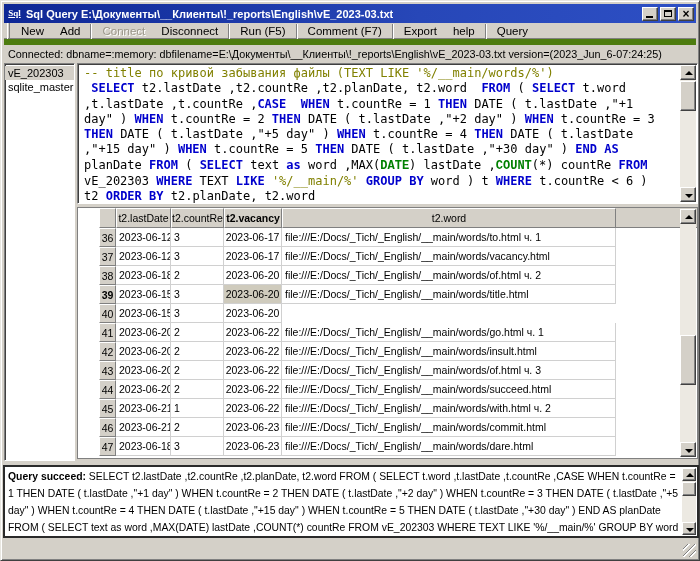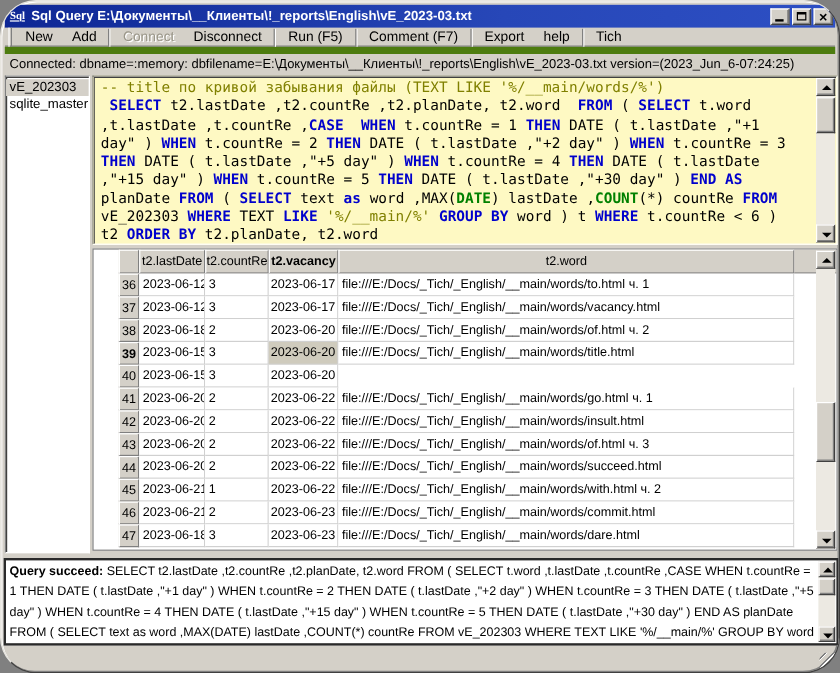--- a/index.html
+++ b/index.html
@@ -1,21 +1,21 @@
 <!DOCTYPE html>
 <html><head>
 <meta charset="utf-8">
 <style>
   html,body{margin:0;padding:0;background:#808080;}
   *{box-sizing:border-box;}
   body{font-family:"Liberation Sans",sans-serif;}
   #win{position:relative;width:700px;height:561px;background:#d4d0c8;
        border-top:1px solid #e8e6e0;border-left:1px solid #e8e6e0;
        border-right:1px solid #404040;border-bottom:1px solid #404040;
-       box-shadow:inset 1px 1px 0 #fff, inset -1px -1px 0 #808080;overflow:hidden;border-radius:30px;}
+       box-shadow:inset 1px 1px 0 #fff, inset -1px -1px 0 #808080;overflow:hidden;}
 
   
   #titlebar{position:absolute;left:3px;right:3px;top:3px;height:19px;
     background:linear-gradient(90deg,#0e2795 0%,#2747b8 60%,#2d4fc4 100%);
     display:flex;align-items:center;padding:0 2px;}
   #titleicon{width:17px;height:13px;margin-right:3px;color:#fff;font-size:9px;font-weight:bold;
     text-decoration:underline;line-height:13px;text-align:center;font-family:"Liberation Serif",serif;}
   #titletext{color:#fff;font-size:11px;font-weight:bold;white-space:nowrap;overflow:hidden;
     font-family:"Liberation Sans",sans-serif;letter-spacing:0;}
   #winbtns{margin-left:auto;display:flex;gap:2px;}
@@ -39,28 +39,28 @@
     padding-left:4px;white-space:nowrap;overflow:hidden;display:flex;align-items:center;}
 
   
   #sidebar{position:absolute;left:3px;top:62px;width:71px;height:398px;background:#fff;
     border-top:1px solid #808080;border-left:1px solid #808080;border-bottom:1px solid #fff;border-right:1px solid #fff;
     box-shadow:inset 1px 1px 0 #404040;overflow:hidden;padding-top:2px;}
   .sb-item{font-size:11px;height:14px;line-height:14px;padding-left:3px;white-space:nowrap;color:#000;}
   .sb-item.selected{background:#d4d0c8;}
 
   
-  #editor{position:absolute;left:76px;top:62px;width:621px;height:141px;background:#fef9c3;
+  #editor{position:absolute;left:76px;top:62px;width:621px;height:141px;background:#ffffff;
     border-top:1px solid #808080;border-left:1px solid #808080;border-bottom:1px solid #fff;border-right:1px solid #fff;
     box-shadow:inset 1px 1px 0 #404040;overflow:hidden;}
   #edlines{position:absolute;left:6px;top:2px;right:18px;bottom:0;
     font-family:"DejaVu Sans Mono","Liberation Mono",monospace;font-size:12px;line-height:15.3px;white-space:pre;}
   .tk-kw{color:#0000cc;font-weight:bold;}
   .tk-com{color:#808000;}
-  .tk-fn{color:#008000;font-weight:bold;}
+  .tk-fn{color:#008000;font-weight:bold;font-family:Liberation Mono, monospace;}
   .tk-str{color:#808000;}
 
   
   .vsb{position:absolute;top:1px;bottom:1px;right:1px;width:16px;background:#ece9e2;}
   .sb-btn{position:absolute;left:0;width:16px;height:15px;background:#d4d0c8;
     border-top:1px solid #fff;border-left:1px solid #fff;border-right:1px solid #404040;border-bottom:1px solid #404040;
     box-shadow:inset -1px -1px 0 #808080;}
   .sb-btn.up{top:0;} .sb-btn.down{bottom:0;}
   .tri-up{position:absolute;left:4px;top:5px;width:0;height:0;border-left:4px solid transparent;border-right:4px solid transparent;border-bottom:4px solid #000;}
   .tri-down{position:absolute;left:4px;top:6px;width:0;height:0;border-left:4px solid transparent;border-right:4px solid transparent;border-top:4px solid #000;}
@@ -74,21 +74,21 @@
   .g-row{display:flex;height:19px;}
   .g-row.hdr{height:20px;}
   .g-cell{font-size:10.5px;overflow:hidden;white-space:nowrap;border-right:1px solid #d0d0d0;border-bottom:1px solid #d0d0d0;
     padding:0 0 0 3px;display:flex;align-items:center;color:#000;background:#fff;}
   .g-cell.hdrc,.g-cell.numc{background:#d4d0c8;border-top:1px solid #fff;border-left:1px solid #fff;
     border-right:1px solid #808080;border-bottom:1px solid #808080;justify-content:center;padding:0;}
   .col-num{width:17px;flex:none;}
   .col-lastDate{width:55px;flex:none;}
   .col-countRe{width:53px;flex:none;}
   .col-planDate{width:58px;flex:none;}
-  .col-word{width:380px;flex:none;}
+  .col-word{width:334px;flex:none;}
   .col-fill{flex:1;border:none;background:#fff;}
   .hdr .col-fill{background:#d4d0c8;border-bottom:1px solid #808080;}
   .g-cell.c-planDate{justify-content:center;padding:0;}
   .g-cell.sel{background:#cfcbbd;}
   .bold{font-weight:bold;}
   #gridsb{right:1px;}
 
   
   #qpanel{position:absolute;left:2px;top:464px;width:696px;height:73px;background:#fff;
     border:2px solid #2a2a2a;overflow:hidden;}
@@ -135,21 +135,21 @@
       <span class="tb-btn disabled">Connect</span>
       <span class="tb-btn">Disconnect</span>
       <span class="tb-sep"></span>
       <span class="tb-btn">Run (F5)</span>
       <span class="tb-sep"></span>
       <span class="tb-btn">Comment (F7)</span>
       <span class="tb-sep"></span>
       <span class="tb-btn">Export</span>
       <span class="tb-btn">help</span>
       <span class="tb-sep"></span>
-      <span class="tb-btn">Tich</span>
+      <span class="tb-btn">Query</span>
     </div>
 
   <div id="statusline">Connected: dbname=:memory: dbfilename=E:\Документы\__Клиенты\!_reports\English\vE_2023-03.txt version=(2023_Jun_6-07:24:25)</div>
 
   <div id="sidebar">
 
   <div class="sb-item selected">vE_202303</div>
       <div class="sb-item">sqlite_master</div>
     </div>
 

